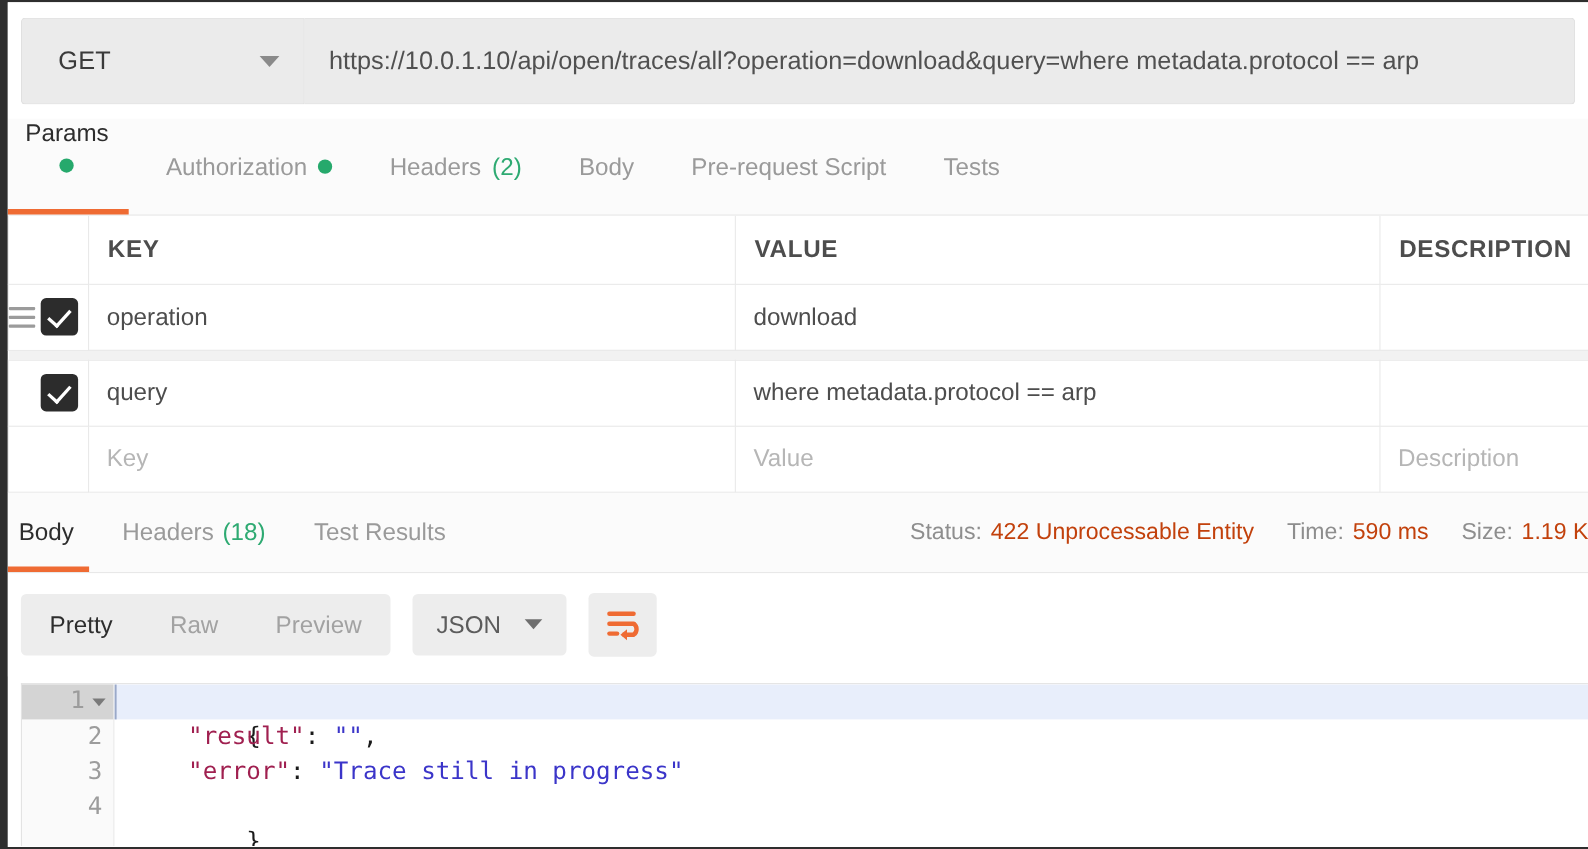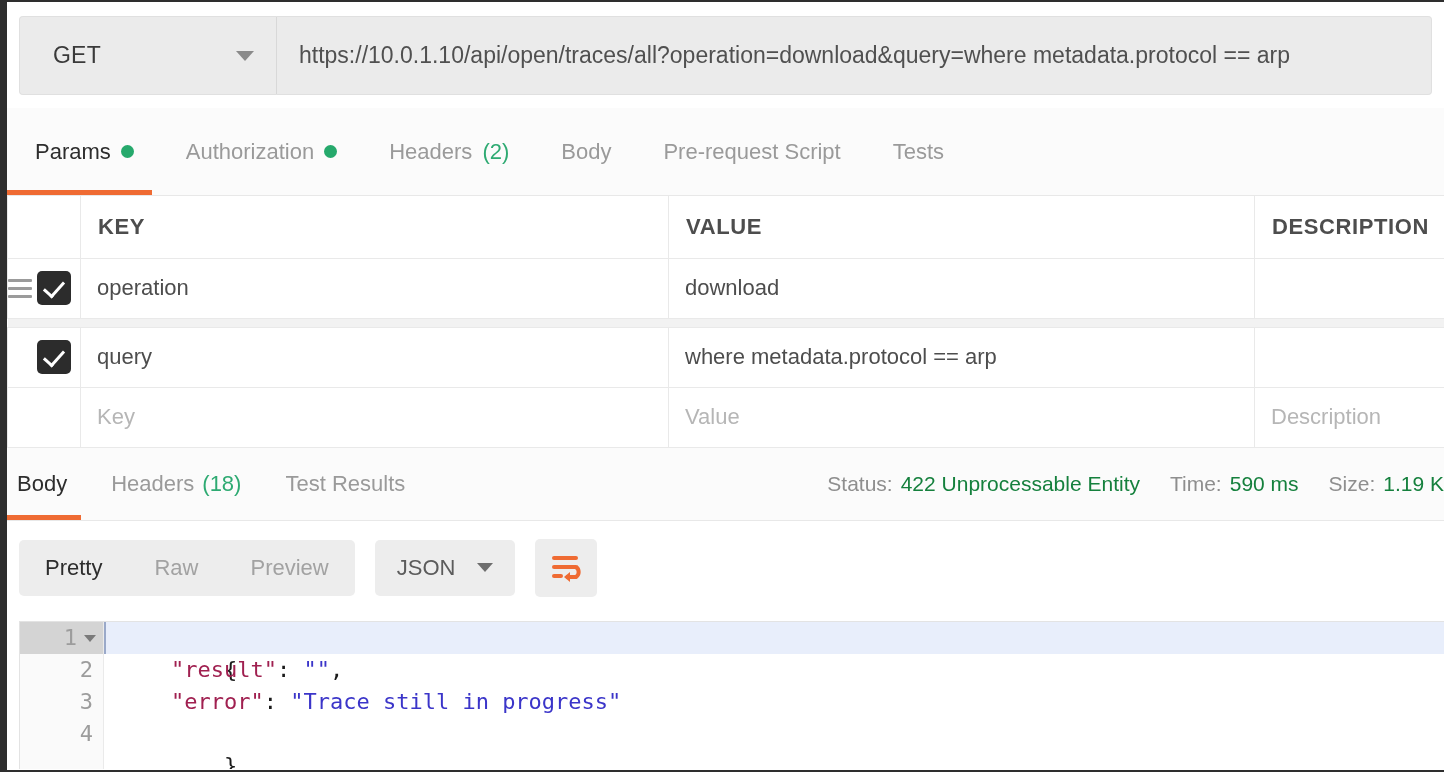--- a/index.html
+++ b/index.html
@@ -86,21 +86,21 @@
     align-items: center;
     gap: 10px;
     padding: 0 26px 0 26px;
     height: 100%;
     font-size: 22px;
     color: #9a9a9a;
     cursor: pointer;
     position: relative;
     white-space: nowrap;
   }
-  .req-tab:first-child { padding-left: 28px; }
+  .req-tab:first-child { padding-left: 16px; flex-direction: column; }
   .req-tab.active { color: #2d2d2d; }
   .req-tab.active::after {
     content: "";
     position: absolute;
     left: 0; right: 0; bottom: 0;
     height: 5px;
     background: #ef6b33;
   }
   .req-tab:first-child.active::after { left: 0; right: 8px; }
   .dot-green {
@@ -235,21 +235,21 @@
   .resp-meta {
     margin-left: auto;
     display: flex;
     align-items: center;
     gap: 30px;
     padding-right: 0;
     font-size: 21px;
     white-space: nowrap;
   }
   .meta-label { color: #8e8e8e; }
-  .meta-value { color: #15803d; }
+  .meta-value { color: #c2410c; }
   .meta-item { display: flex; gap: 8px; }
   .meta-item.clip { overflow: hidden; align-items: center; }
 
   
   .fmt-bar {
     display: flex;
     align-items: center;
     gap: 20px;
     padding: 18px 0 18px 12px;
     background: #ffffff;

